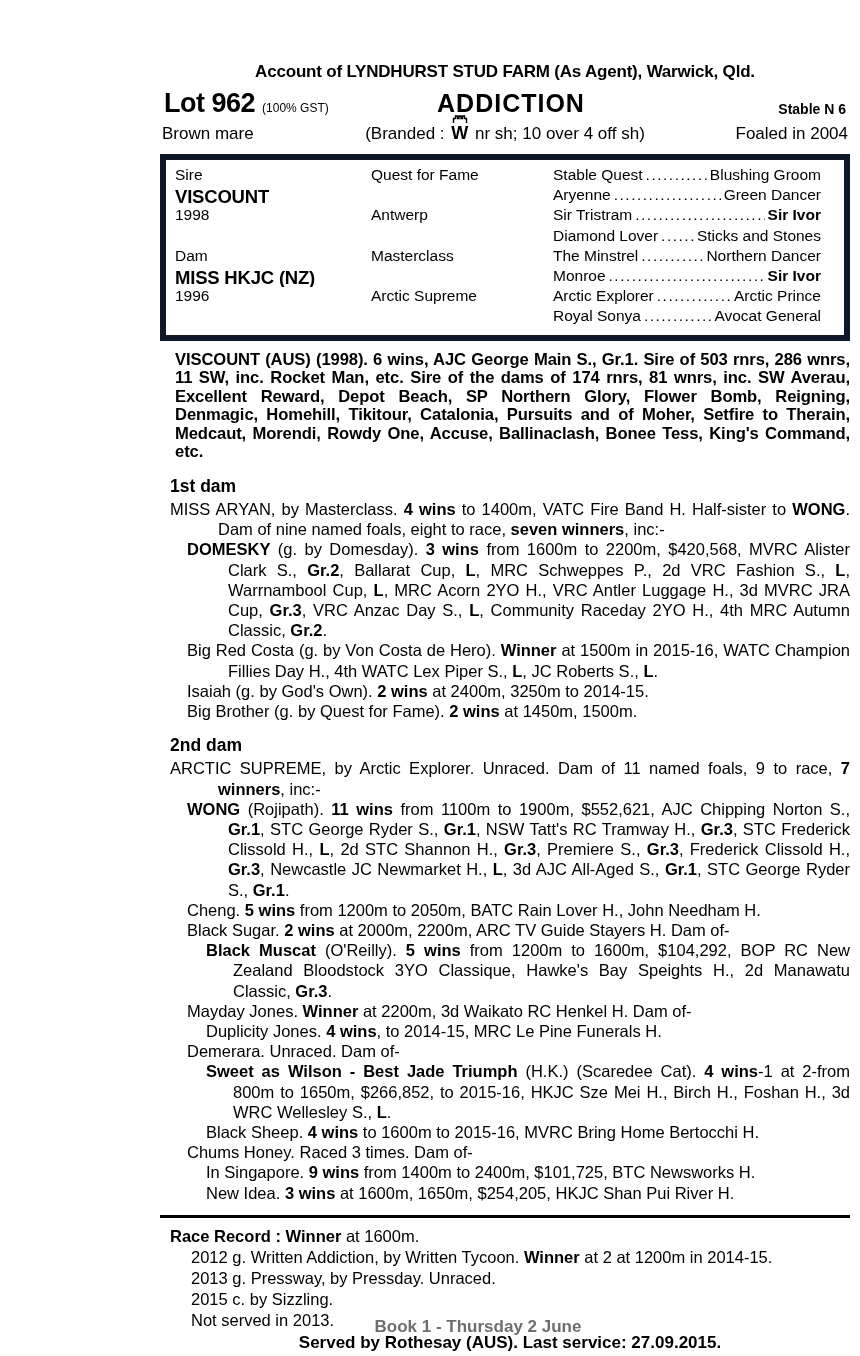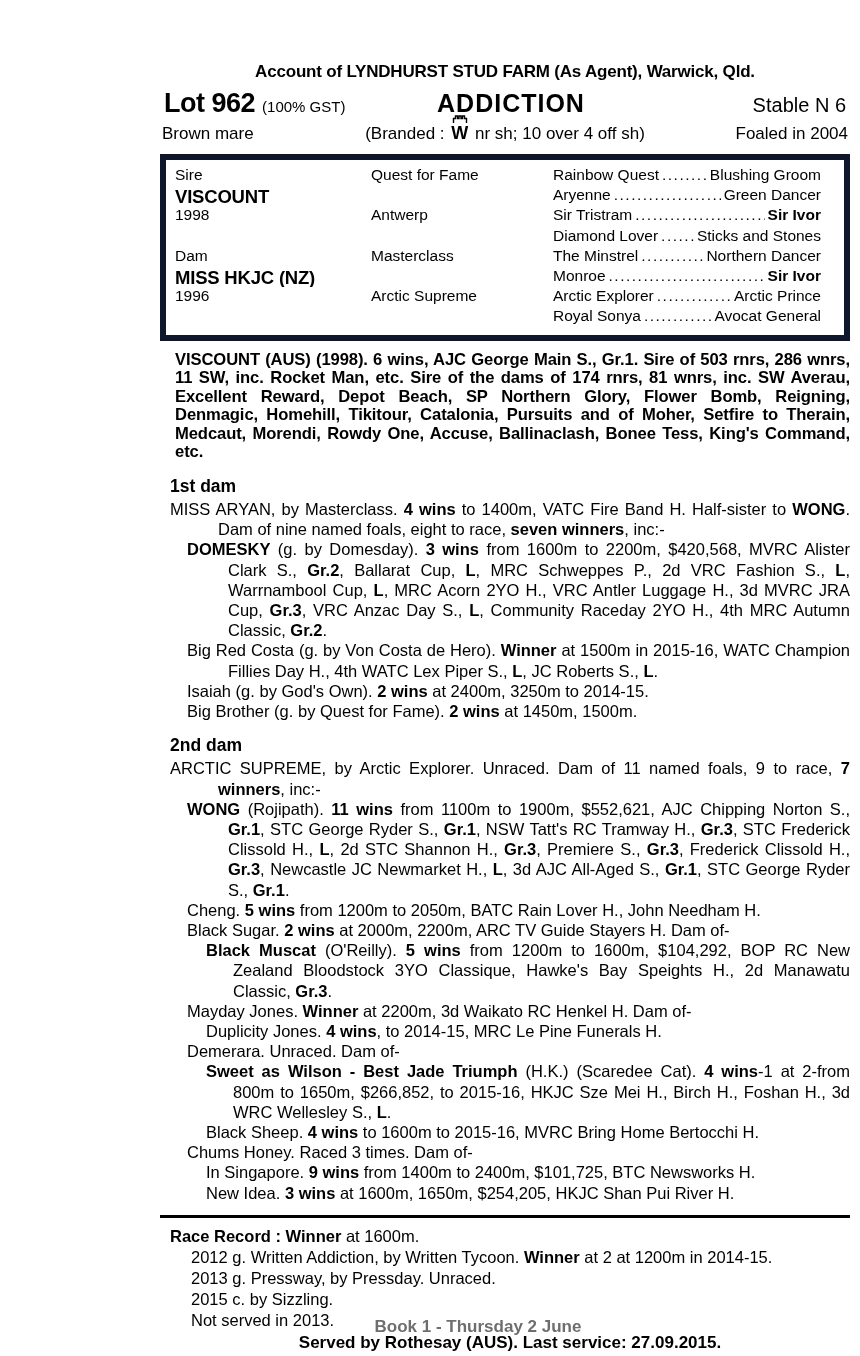--- a/index.html
+++ b/index.html
@@ -7,23 +7,23 @@
     width:860px;height:1356px;background:#ffffff;color:#000;
     font-family:"Liberation Sans","DejaVu Sans",sans-serif;
     position:relative;overflow:hidden;
   }
   .col{position:absolute;left:160px;top:0;width:690px;}
 
   
   .account{margin-top:62px;text-align:center;font-weight:bold;font-size:17px;letter-spacing:-0.2px;}
   .lotrow{position:relative;height:36px;margin-top:2px;}
   .lot{position:absolute;left:4px;bottom:1px;font-size:27px;font-weight:bold;letter-spacing:-0.5px;}
-  .gst{font-size:15px;font-weight:normal;letter-spacing:0;}
+  .gst{font-size:12px;font-weight:normal;letter-spacing:0;}
   .hname{position:absolute;left:12px;right:0;bottom:2px;text-align:center;font-size:25px;font-weight:bold;letter-spacing:1px;}
-  .stable{position:absolute;right:4px;bottom:3px;font-size:20px;font-weight:normal;}
+  .stable{position:absolute;right:4px;bottom:3px;font-size:14px;font-weight:bold;}
   .marerow{position:relative;height:27px;font-size:17px;}
   .csex{position:absolute;left:2px;bottom:3px;}
   .brandline{position:absolute;left:0;right:0;bottom:3px;text-align:center;}
   .foaled{position:absolute;right:2px;bottom:3px;}
   .crownw{display:inline-block;position:relative;font-weight:bold;padding:0 2px;}
   .crownw .w{font-size:18px;}
   .crown{position:absolute;top:-8px;left:50%;transform:translateX(-50%);}
 
   
   .pedbox{margin-top:7px;border:6px solid #0f172a;padding:6px 23px 7px 9px;display:flex;font-size:15.5px;}
@@ -115,21 +115,21 @@
           <span>Masterclass</span>
         </div>
       <div class="prow"></div>
       <div class="prow">
           <span>Arctic Supreme</span>
         </div>
       <div class="prow"></div>
     </div>
     <div class="pcol3">
       <div class="prow">
-          <span>Rainbow Quest</span>
+          <span>Stable Quest</span>
           <span class="dots"></span>
           <span>Blushing Groom</span>
         </div>
       <div class="prow">
           <span>Aryenne</span>
           <span class="dots"></span>
           <span>Green Dancer</span>
         </div>
       <div class="prow">
           <span>Sir Tristram</span>

